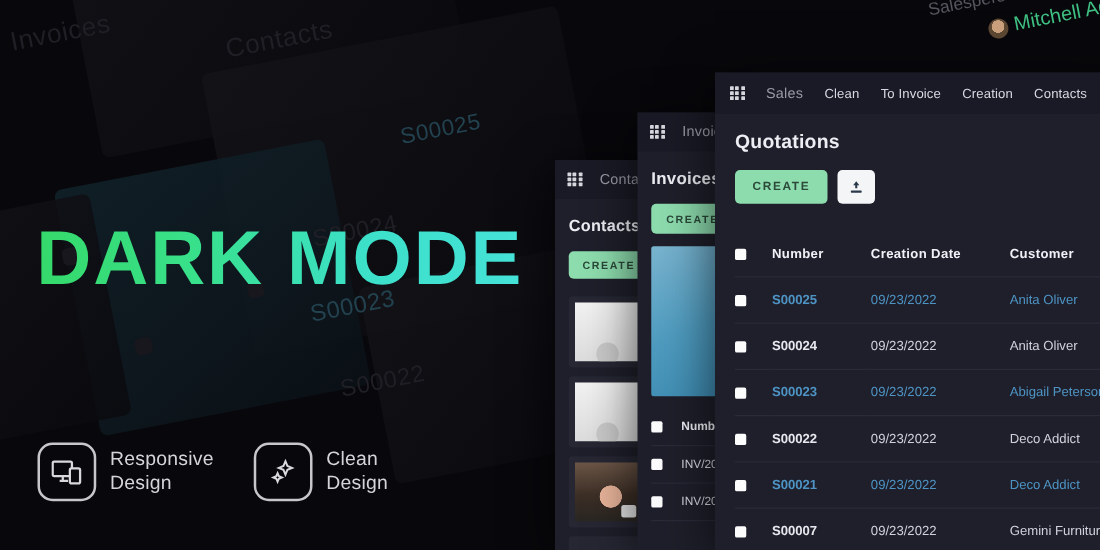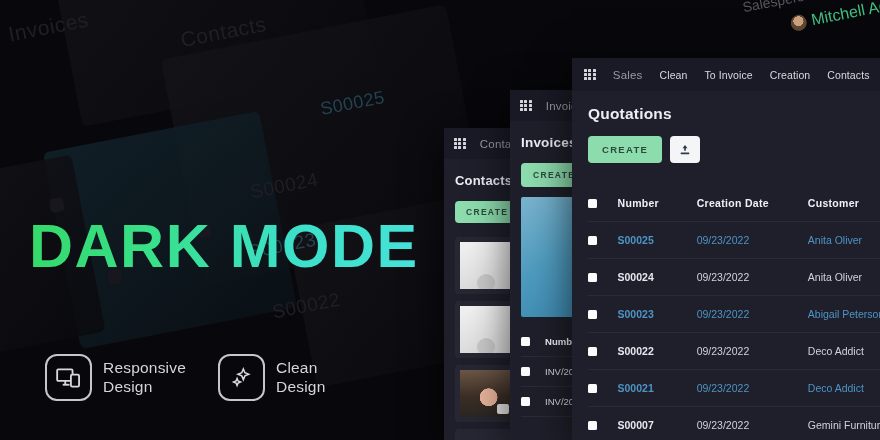--- a/index.html
+++ b/index.html
@@ -60,33 +60,32 @@
   .headline h1 {
     font-size:61px;
     font-weight:700;
     letter-spacing:1.5px;
     line-height:1;
     background:linear-gradient(90deg,#35d96a 0%,#38e08a 32%,#3ce0c8 66%,#45e2d8 100%);
     -webkit-background-clip:text;
     background-clip:text;
     color:transparent;
     white-space:nowrap;
-    margin-top:40px;
   }
   .headline h2 {
     margin-top:22px;
     font-size:16px;
     font-weight:400;
     letter-spacing:6.3px;
     color:#cfcfd4;
     white-space:nowrap;
   }
 
   
-  .features { position:absolute; left:30px; top:354px; display:flex; gap:32px; z-index:25;margin-left:15px; }
+  .features { position:absolute; left:30px; top:354px; display:flex; gap:32px; z-index:25; }
   .feature { display:flex; align-items:center; gap:11px; }
   .feat-icon {
     width:47px; height:47px;
     border:2px solid #c6c6cb;
     border-radius:12px;
     display:flex; align-items:center; justify-content:center;
     flex:0 0 auto;
   }
   .feat-label {
     color:#d4d4d9;

